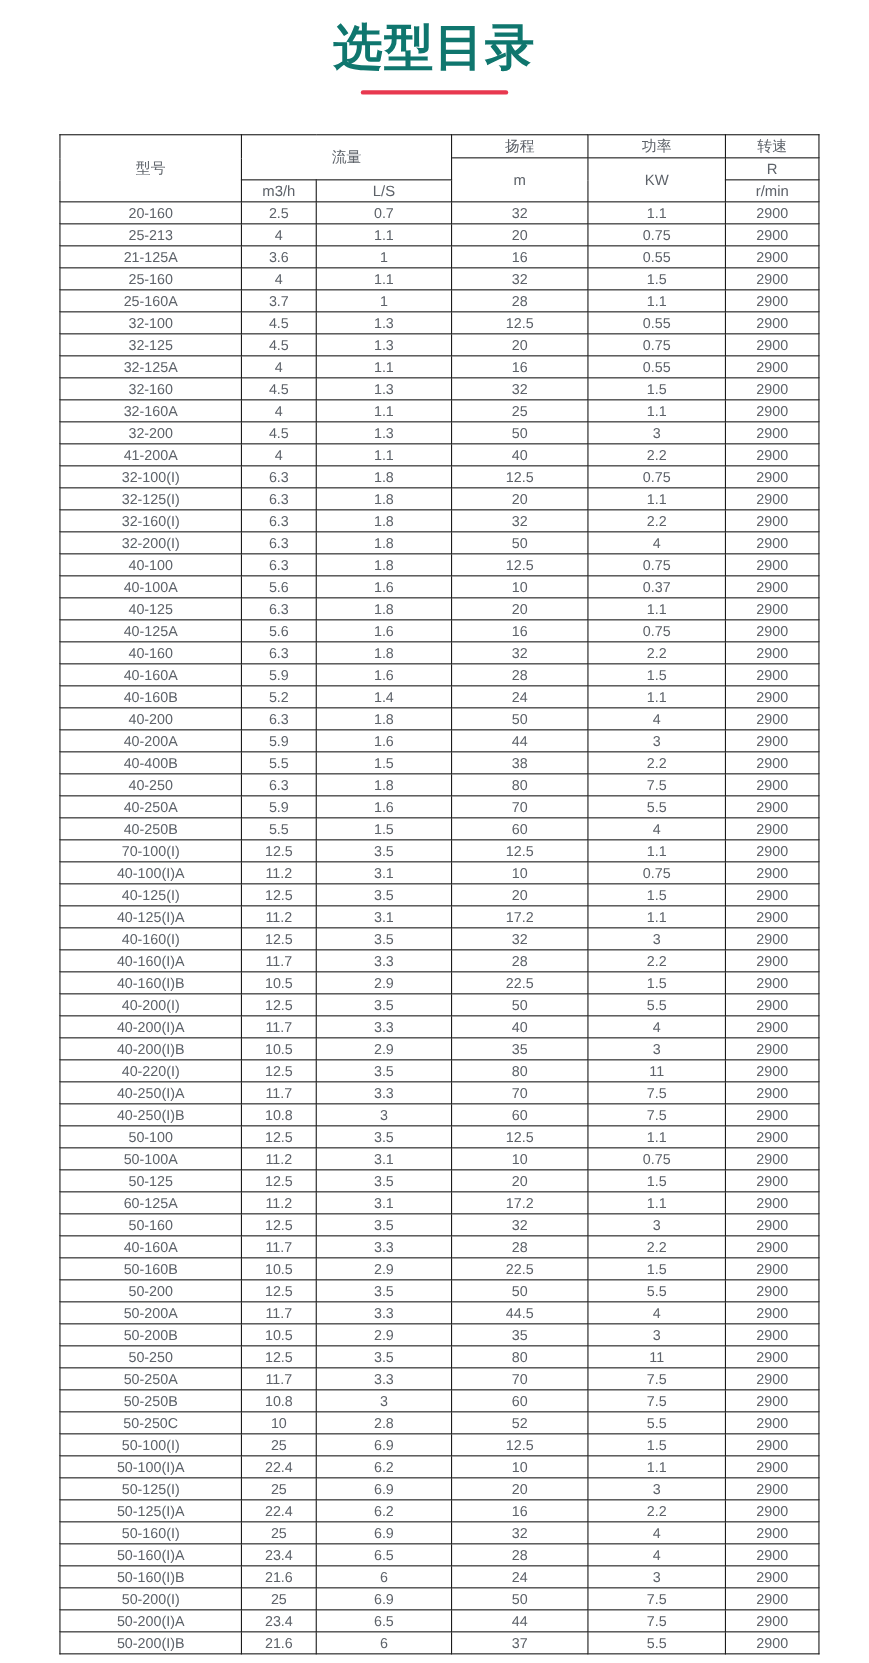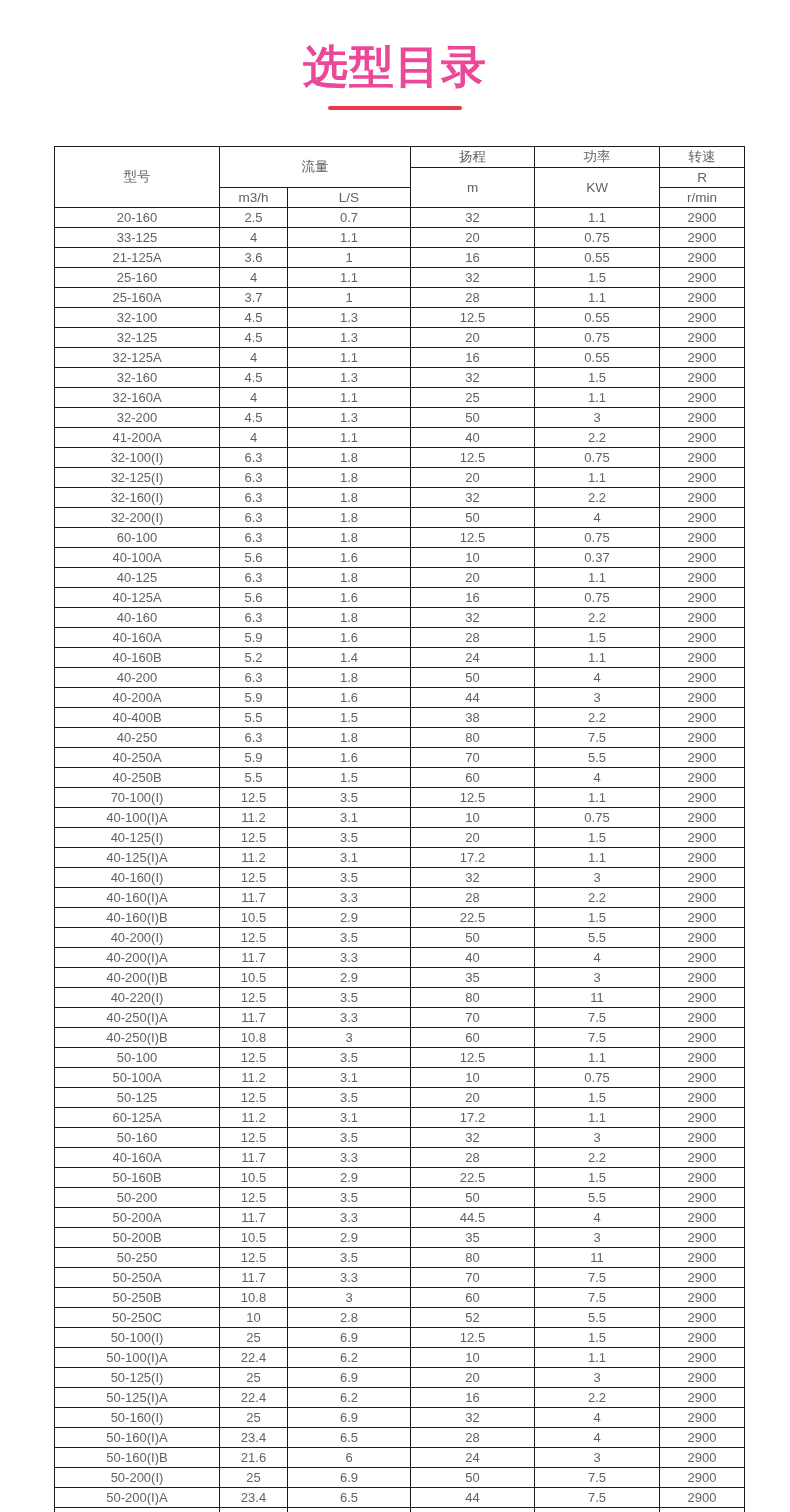--- a/index.html
+++ b/index.html
@@ -53,21 +53,21 @@
   col.c-ls    { width: 123px; }
   col.c-m     { width: 124px; }
   col.c-kw    { width: 125px; }
   col.c-rpm   { width: 85px; }
 </style>
 </head>
 <body>
 
 <div class="page">
 
-  <h1 class="page-title" style="color: #ec4899; margin-top: 24px;">选型目录</h1>
+  <h1 class="page-title" style="color: #0f766e;">选型目录</h1>
 
   <div class="title-divider" style="background: rgb(232, 56, 79);"></div>
 
   <table class="selection-table">
     <colgroup>
       <col class="c-model">
         <col class="c-m3h">
         <col class="c-ls">
       <col class="c-m">
         <col class="c-kw">
@@ -95,21 +95,21 @@
     <tbody>
         <tr>
           <td>20-160</td>
           <td>2.5</td>
           <td>0.7</td>
           <td>32</td>
           <td>1.1</td>
           <td>2900</td>
         </tr>
         <tr>
-          <td>33-125</td>
+          <td>25-213</td>
           <td>4</td>
           <td>1.1</td>
           <td>20</td>
           <td>0.75</td>
           <td>2900</td>
         </tr>
         <tr>
           <td>21-125A</td>
           <td>3.6</td>
           <td>1</td>
@@ -215,21 +215,21 @@
         </tr>
         <tr>
           <td>32-200(I)</td>
           <td>6.3</td>
           <td>1.8</td>
           <td>50</td>
           <td>4</td>
           <td>2900</td>
         </tr>
         <tr>
-          <td>60-100</td>
+          <td>40-100</td>
           <td>6.3</td>
           <td>1.8</td>
           <td>12.5</td>
           <td>0.75</td>
           <td>2900</td>
         </tr>
         <tr>
           <td>40-100A</td>
           <td>5.6</td>
           <td>1.6</td>

